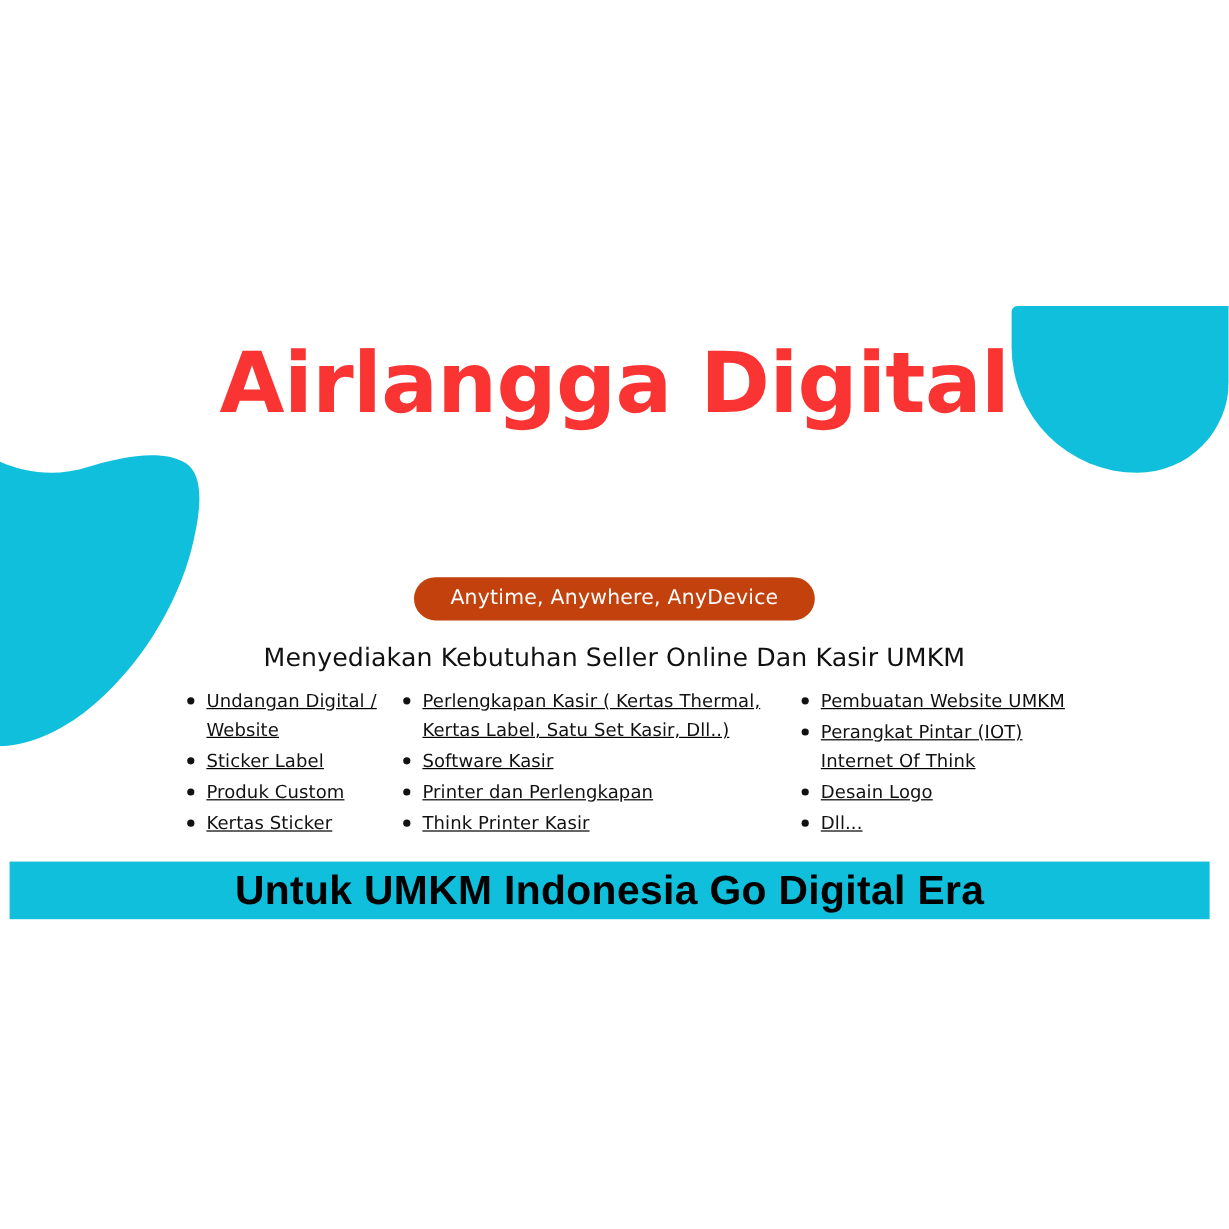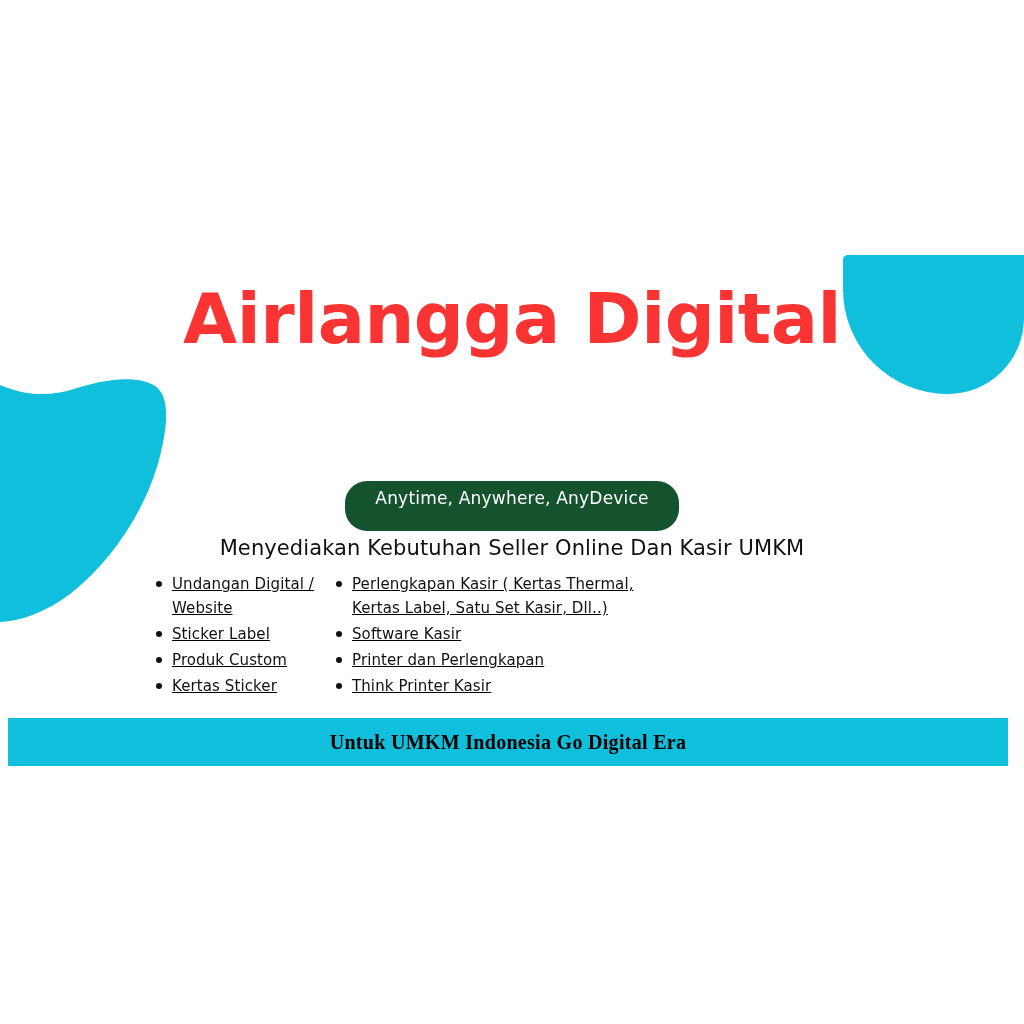--- a/index.html
+++ b/index.html
@@ -62,24 +62,24 @@
   
   .pill-wrap {
     position: absolute;
     left: 0;
     top: 481px;
     width: 1024px;
     text-align: center;
   }
   .pill {
     display: inline-block;
-    background: #14532d;
+    background: #c2410c;
     color: #ffffff;
     border-radius: 22px;
-    padding: 7px 30px 23px 30px;
+    padding: 7px 30px 9px 30px;
     font-family: "DejaVu Sans", sans-serif;
     font-size: 17px;
     line-height: 20px;
     letter-spacing: 0.2px;
     white-space: nowrap;
   }
 
   
   .subtitle-wrap {
     position: absolute;
@@ -148,23 +148,23 @@
     top: 718px;
     width: 1000px;
     height: 48px;
     background: #10bfdb;
     display: flex;
     align-items: center;
     justify-content: center;
   }
   .banner-text {
     color: #000000;
-    font-family: Liberation Serif, serif;
+    font-family: Liberation Sans, sans-serif;
     font-weight: 700;
-    font-size: 20px;
+    font-size: 34px;
     line-height: 30px;
     letter-spacing: 0.3px;
     white-space: nowrap;
   }
 </style>
 </head>
 <body>
 
 <div id="canvas">
 
@@ -231,20 +231,40 @@
           <span class="dot"></span>
           <span class="txt">Printer dan Perlengkapan</span>
         </li>
         <li class="bullet-item">
           <span class="dot"></span>
           <span class="txt">Think Printer Kasir</span>
         </li>
       </ul>
     </div>
 
+    <div class="col col-3">
+      <ul class="bullet-list">
+        <li class="bullet-item">
+          <span class="dot"></span>
+          <span class="txt">Pembuatan Website UMKM</span>
+        </li>
+        <li class="bullet-item">
+          <span class="dot"></span>
+          <span class="txt">Perangkat Pintar (IOT) Internet Of Think</span>
+        </li>
+        <li class="bullet-item">
+          <span class="dot"></span>
+          <span class="txt">Desain Logo</span>
+        </li>
+        <li class="bullet-item">
+          <span class="dot"></span>
+          <span class="txt">Dll...</span>
+        </li>
+      </ul>
+    </div>
 
   </div>
 
   <div class="banner">
     <span class="banner-text">Untuk UMKM Indonesia Go Digital Era</span>
   </div>
 
 </div>
 
 </body></html>

